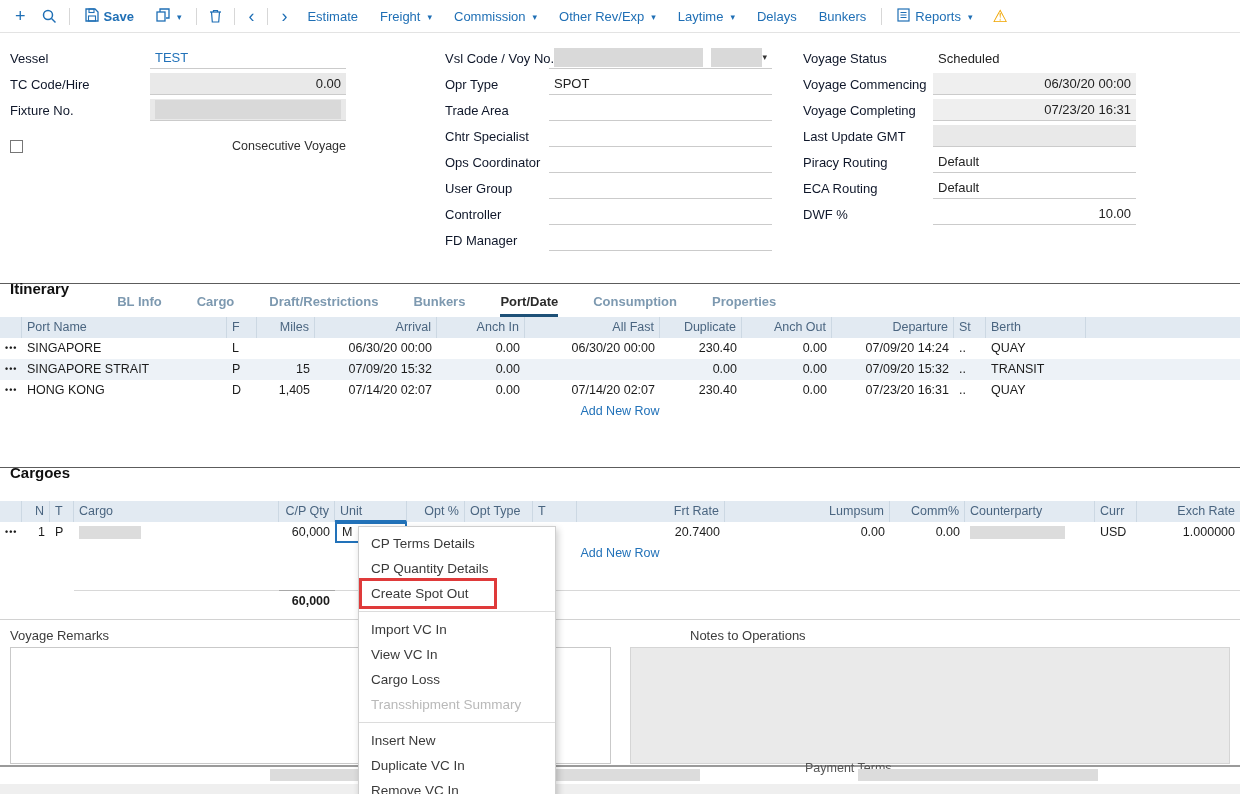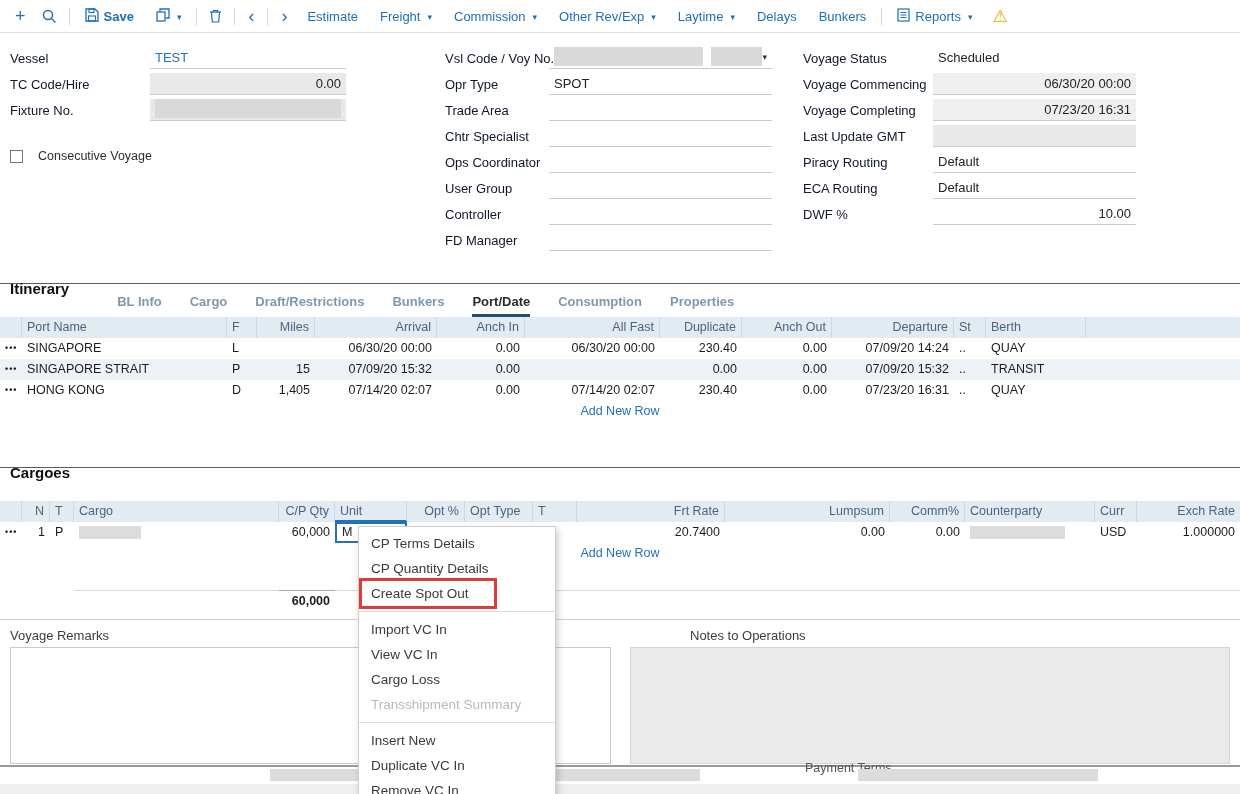--- a/index.html
+++ b/index.html
@@ -23,38 +23,38 @@
   .fcol { position:absolute; top:12px; }
   .fcol.left  { left:10px;  width:336px; }
   .fcol.mid   { left:445px; width:327px; }
   .fcol.right { left:803px; width:333px; }
   .frow { display:flex; align-items:center; height:26px; }
   .flabel { color:#0f172a; font-size:13px; white-space:nowrap; }
   .left  .flabel { width:140px; }
   .mid   .flabel { width:104px; }
   .right .flabel { width:130px; }
   .ffield { flex:1; height:22px; line-height:21px; border-bottom:1px solid #cbcbcb; padding:0 5px;
-    display:flex; overflow:hidden; }
+    display:flex; align-items:center; overflow:hidden; }
   .ffield.r { justify-content:flex-end; }
   .ffield.gray { background:#e9e9e9; }
   .ffield.gray2 { background:#efefef; }
   .blue-text { color:#2272b9; }
   .redacted { background:#d9d9d9; height:19px; }
   .rd-cargo { background:#dcdcdc; height:13px; width:62px; margin-top:0; }
   .rd-cp { background:#dcdcdc; height:13px; width:95px; }
   .dk-caret { color:#333; font-size:9px; margin-left:auto; }
-  .cbx-row { display:flex; align-items:center; height:26px; gap:15px; margin-top:20px; }
+  .cbx-row { display:flex; align-items:center; height:26px; gap:15px; margin-top:10px;justify-content:space-between; }
   .cbx { width:13px; height:13px; border:1px solid #767676; background:#fff; cursor:pointer; }
   .cbx-label { font-size:12.5px; color:#2f2f2f; }
 
   
   .sec-line { height:1px; background:#5c5c5c; }
   .sec-head { display:flex; align-items:flex-end; padding:7px 10px 0 10px; height:33px; }
   .sec-title { font-size:15px; font-weight:bold; color:#101010; padding-bottom:20px; }
-  .tabs { display:flex; gap:28px; margin-left:48px; }
+  .tabs { display:flex; gap:35px; margin-left:48px; }
   .tab { color:#7d99b0; font-weight:bold; font-size:13px; padding-bottom:5px; cursor:pointer; border-bottom:3px solid transparent; }
   .tab.active { color:#2b2b2b; border-bottom-color:#1d5077; }
 
   
   :root {
     --itin-cols: 22px 205px 30px 58px 122px 88px 135px 82px 90px 122px 32px 100px 1fr;
     --cargo-cols: 22px 28px 24px 205px 56px 72px 58px 68px 44px 148px 165px 75px 130px 42px 1fr;
   }
   .grid-head, .grid-row { display:grid; height:21px; align-items:center; font-size:12.5px; }
   .grid-head.itin, .grid-row.itin { grid-template-columns:var(--itin-cols); }

